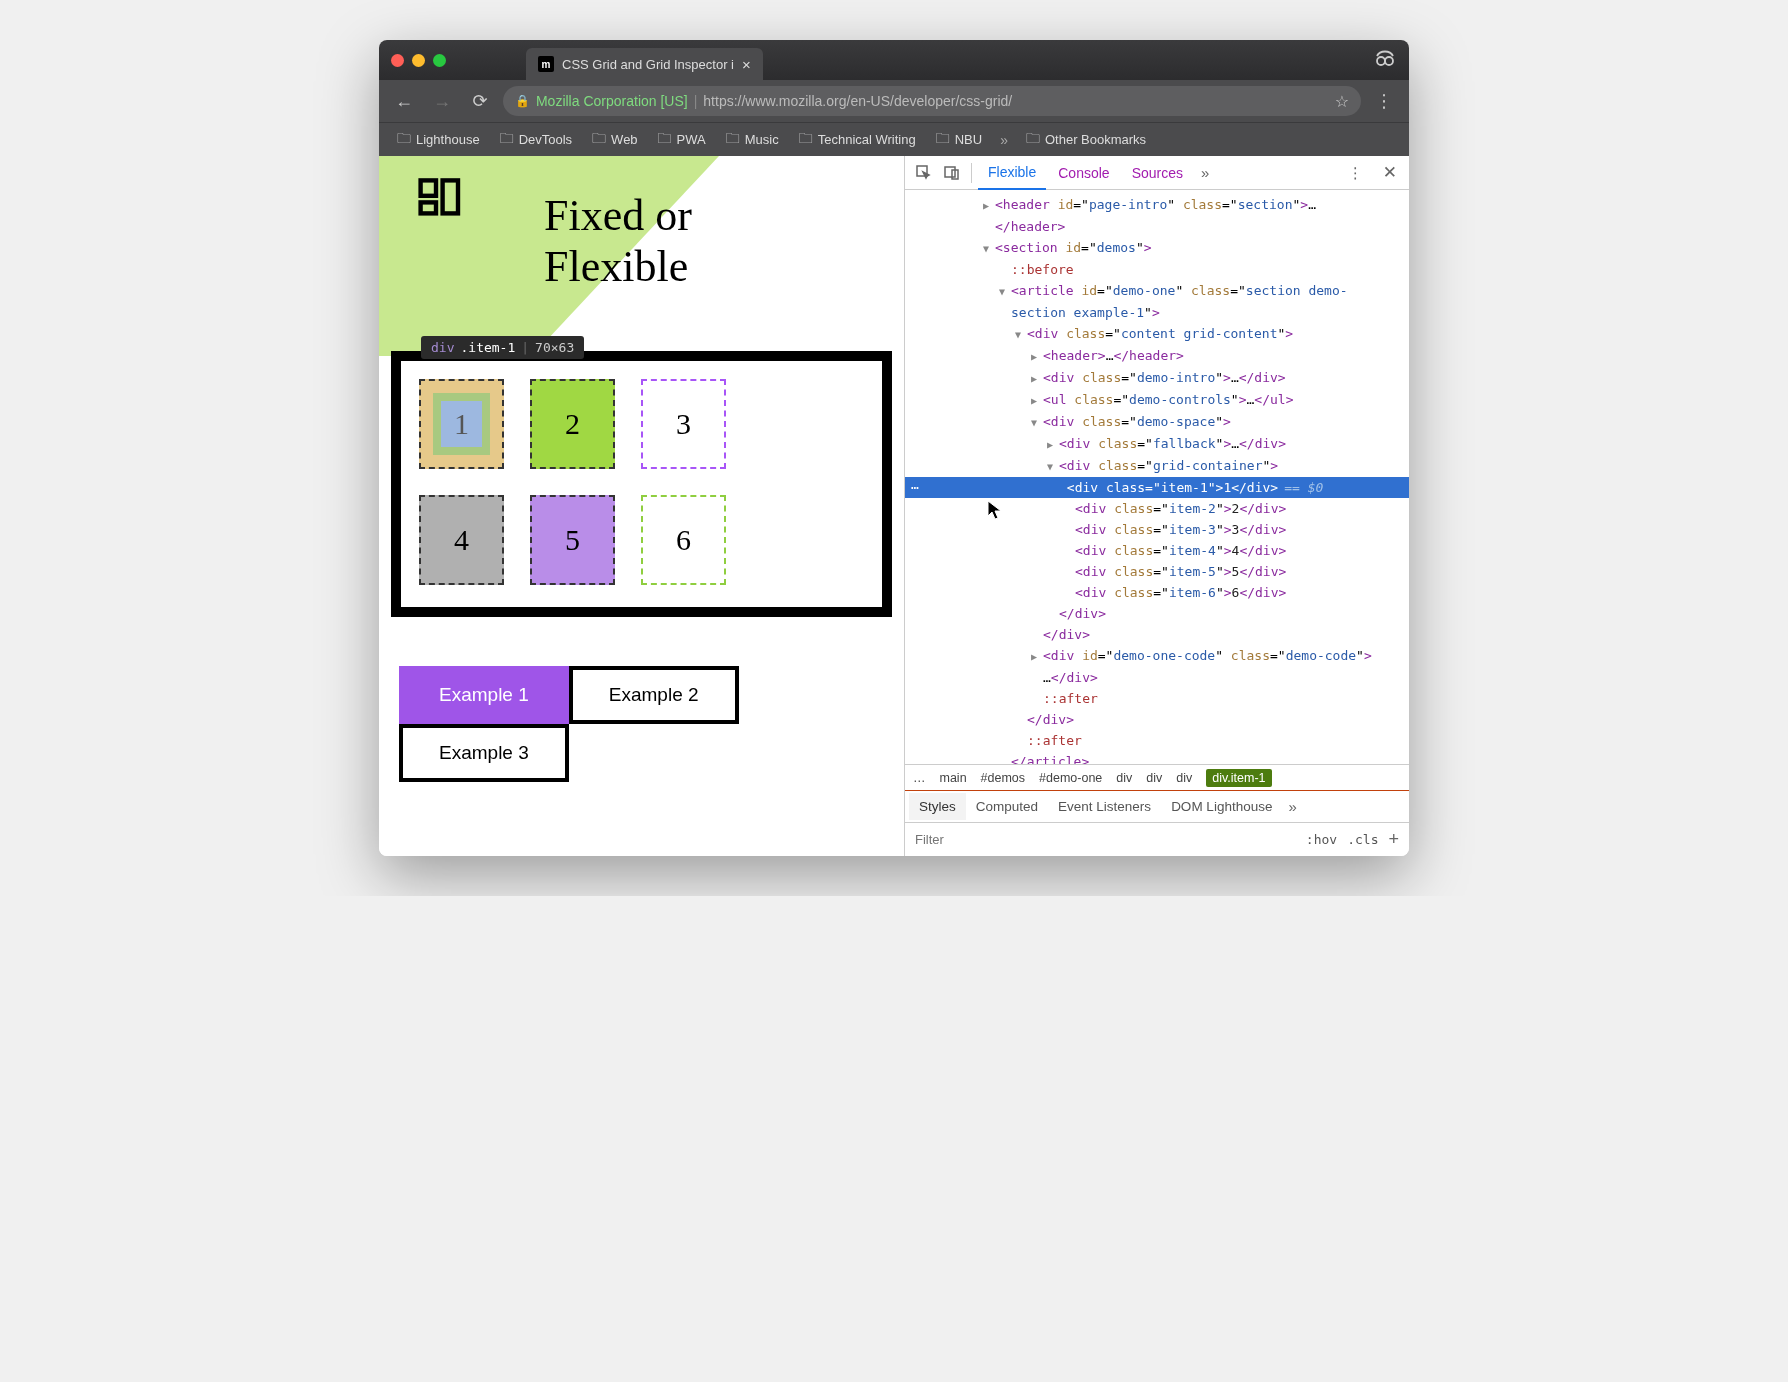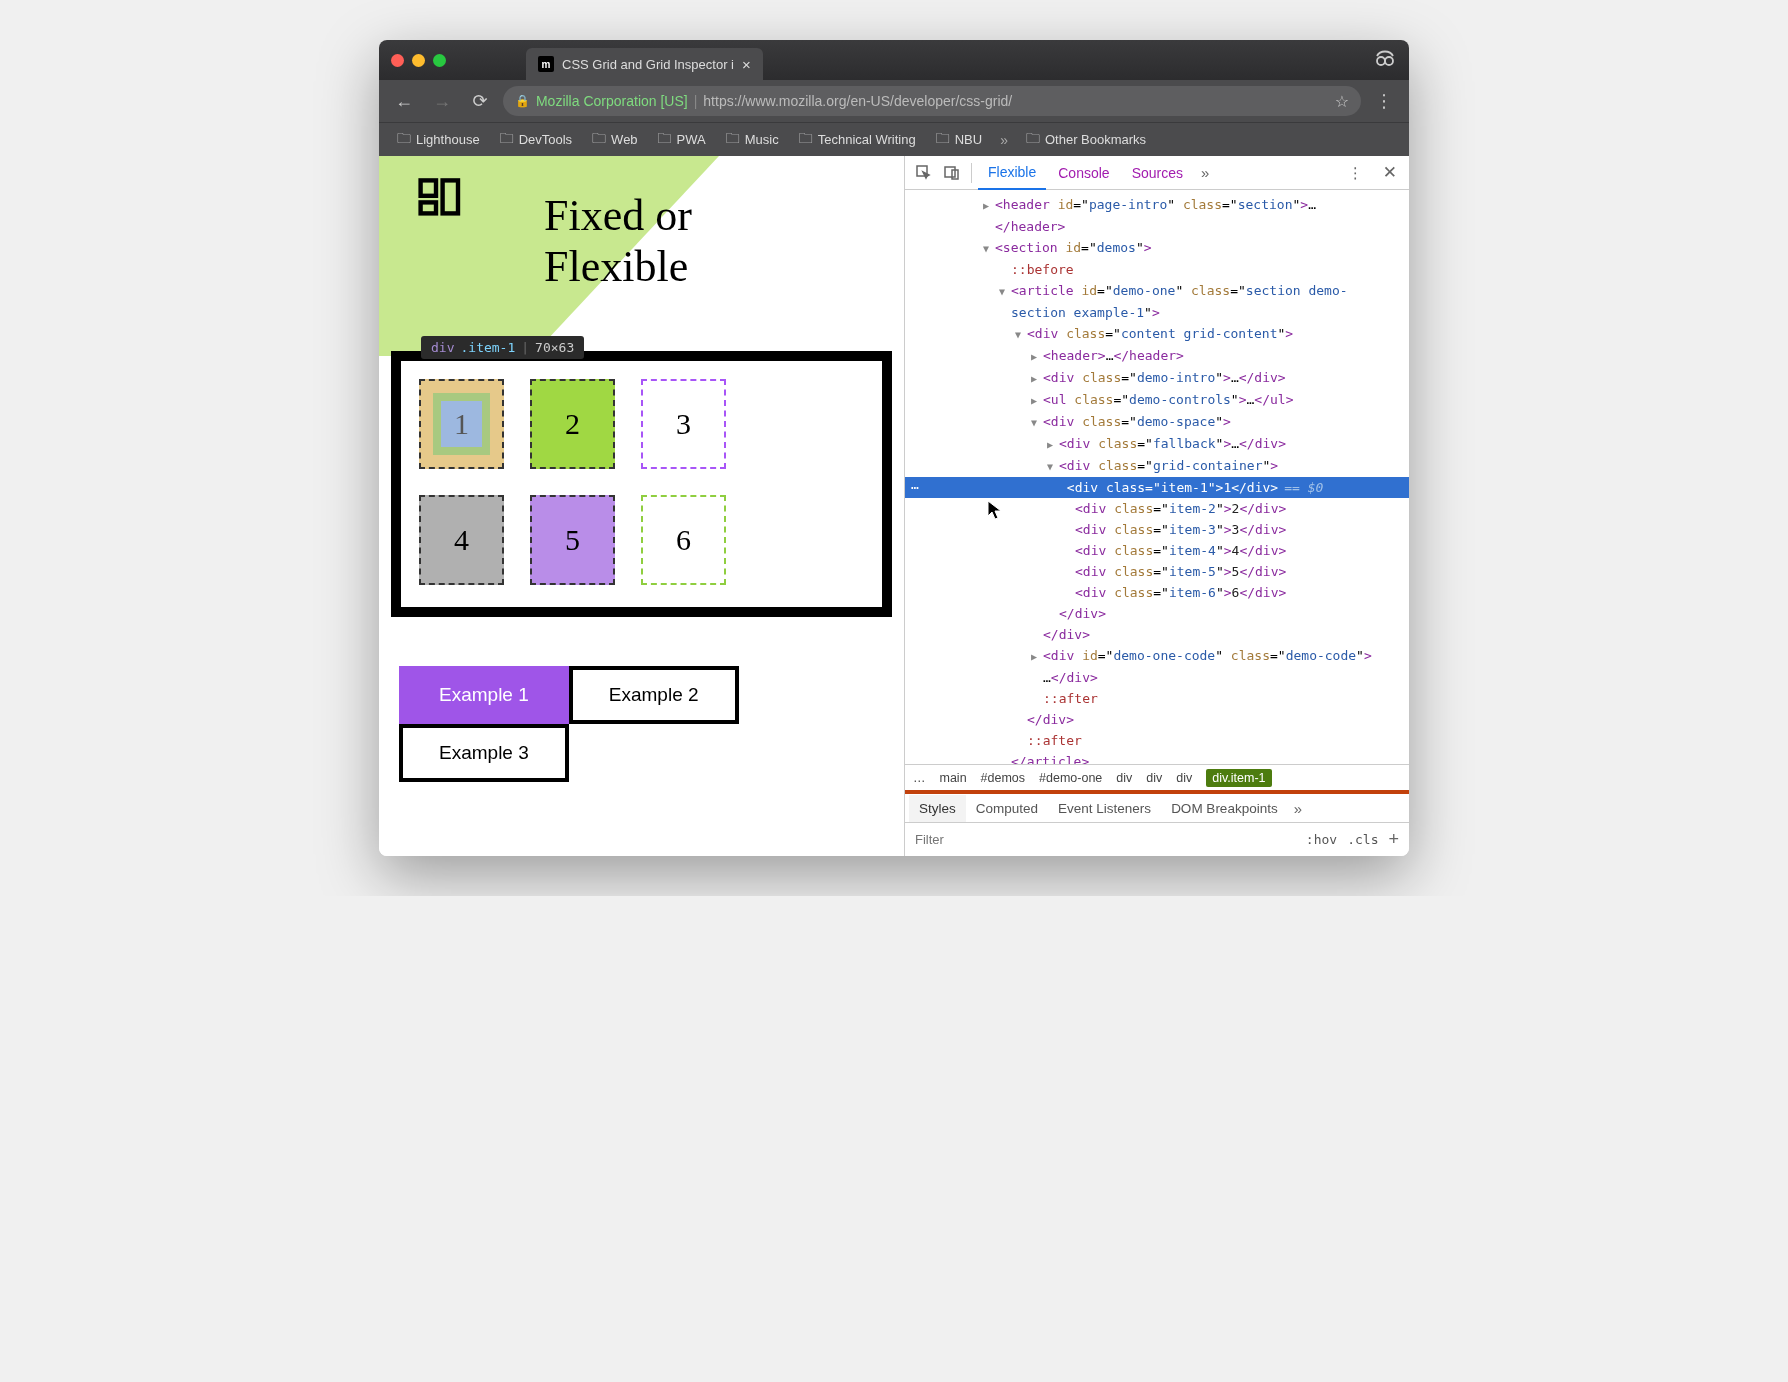--- a/index.html
+++ b/index.html
@@ -31,21 +31,21 @@
 .bm-chevron{color:#aaa;font-size:14px;padding:0 6px}
 .content { display: flex; height: 700px; }
 .page { width: 525px; background: #fff; position: relative; overflow: hidden; }
 .green-shape { position: absolute; top: 0; left: 0; width: 340px; height: 200px; background: #c8e88f; clip-path: polygon(0 0, 100% 0, 45% 100%, 0 100%); }
 .logo { position: absolute; top: 20px; left: 35px; }
 .logo svg{width:55px;height:55px}
 .page-title { position: absolute; top: 35px; left: 165px; font-family: Georgia, serif; font-size: 44px; font-weight: normal; line-height: 1.15; }
 .demo-area { position: absolute; top: 195px; left: 12px; right: 12px; background: #fff; border: 10px solid #000; padding: 18px 18px 22px; }
 .element-tooltip { position: absolute; top: -25px; left: 20px; background: #2b2b2b; color: #fff; font-family: "Menlo", monospace; font-size: 13px; padding: 4px 10px; border-radius: 3px; display: flex; align-items: center; gap: 6px; }
 .element-tooltip .tag{color:#a48bd1}
-.element-tooltip .cls{color:#7dd3fc}
+.element-tooltip .cls{color:#ffffff}
 .element-tooltip .sep{color:#666}
 .element-tooltip .dim{color:#ccc}
 .grid-demo { display: grid; grid-template-columns: repeat(3, 85px); gap: 26px; }
 .grid-cell { height: 90px; border: 2px dashed #333; display: flex; align-items: center; justify-content: center; font-family: Georgia, serif; font-size: 30px; }
 .c1{background:#e6c98a;position:relative}
 .c1 .inner{position:absolute;inset:12px;background:#a8c980}
 .c1 .inner2{position:absolute;inset:20px;background:#9db8e0}
 .c1 span{position:relative;z-index:2;color:#555}
 .c2{background:#a0d843}
 .c3{background:#fff;border-color:#a855f7}
@@ -73,21 +73,21 @@
 .tg{color:#8a2a9e}
 .at{color:#a37a3a}
 .vl{color:#2a5aa8}
 .tx{color:#222}
 .pseudo{color:#a33}
 .eq{color:#888;font-style:italic;margin-left:6px}
 .cursor-arrow{position:absolute;top:310px;left:82px;pointer-events:none}
 .breadcrumb { height: 26px; border-top: 1px solid #ccc; display: flex; align-items: center; padding: 0 8px; gap: 14px; font-size: 12.5px; color: #444; }
 .breadcrumb .bc{cursor:pointer}
 .breadcrumb .bc.sel{background:#4d7c0f;color:#fff;padding:2px 6px;border-radius:2px}
-.styles-tabs { height: 32px; border-top: 4px solid #c2410c; display: flex; align-items: center; padding: 0 4px; }
+.styles-tabs { height: 32px; border-top: 1px solid #c2410c; display: flex; align-items: center; padding: 0 4px; }
 .st-tab { padding: 6px 10px; color: #555; cursor: pointer; font-size: 13.5px; }
 .st-tab.active { color: #333; background: #f3f3f3; }
 .styles-filter { height: 34px; border-top: 1px solid #ccc; display: flex; align-items: center; padding: 0 10px; gap: 10px; }
 .styles-filter input { border: none; outline: none; font-size: 13px; flex: 1; color: #888; }
 .styles-filter .sf-btn { font-size: 13px; color: #555; cursor: pointer; font-family: monospace; }
 .styles-filter .plus{font-size:18px;color:#666;cursor:pointer}
 </style>
 </head>
 <body>
 
@@ -282,21 +282,21 @@
         <span class="bc">div</span>
         <span class="bc">div</span>
         <span class="bc">div</span>
         <span class="bc sel">div.item-1</span>
       </div>
 
       <div class="styles-tabs">
         <div class="st-tab active">Styles</div>
         <div class="st-tab">Computed</div>
         <div class="st-tab">Event Listeners</div>
-        <div class="st-tab">DOM Breakpoints</div>
+        <div class="st-tab">DOM Lighthouse</div>
         <div class="dt-more">»</div>
       </div>
 
       <div class="styles-filter">
         <input placeholder="Filter" style="">
         <span class="sf-btn">:hov</span>
         <span class="sf-btn">.cls</span>
         <span class="plus">+</span>
       </div>
     </div>

